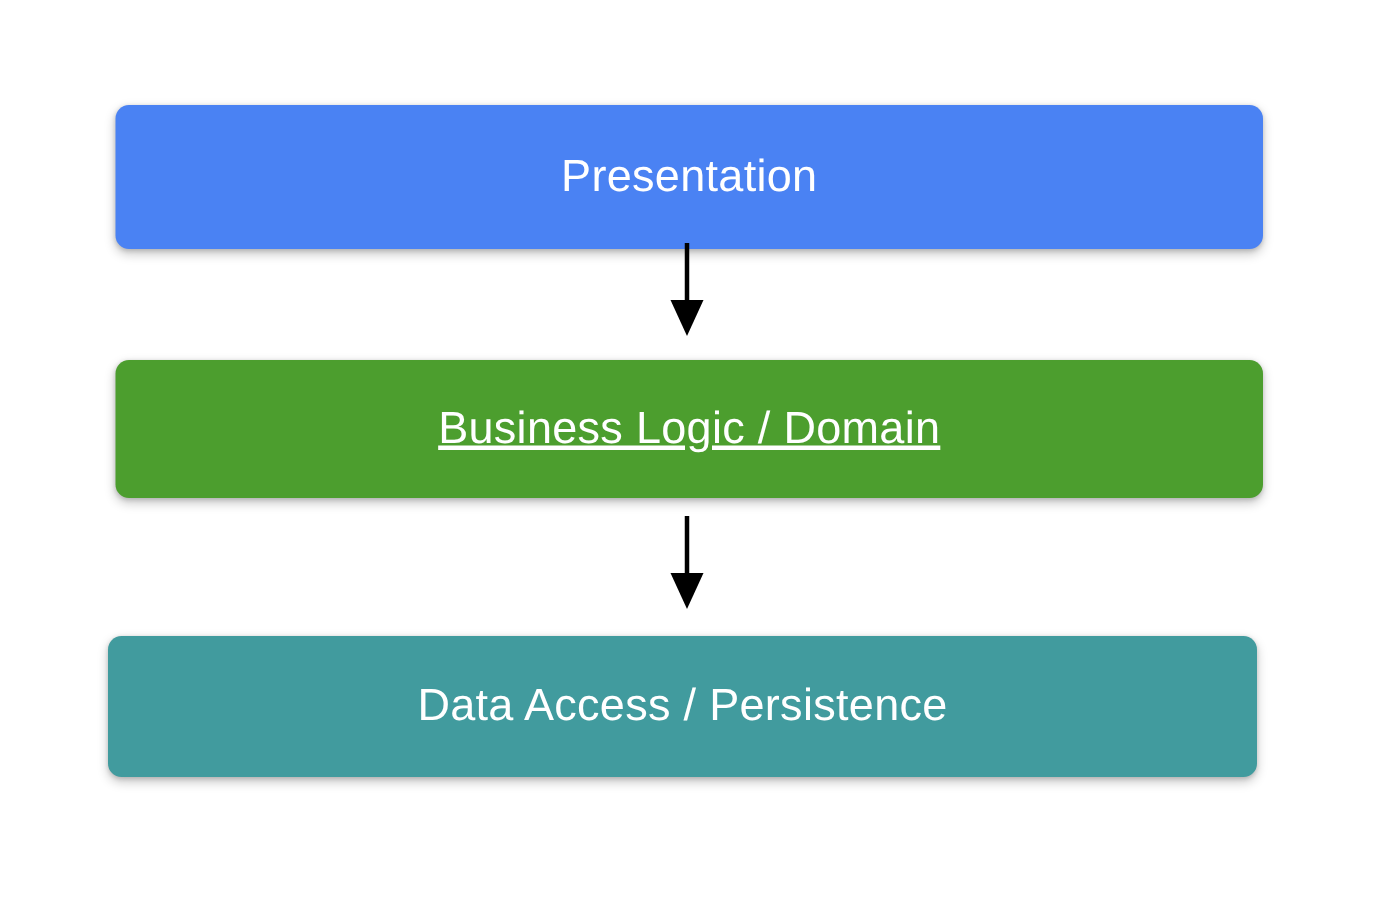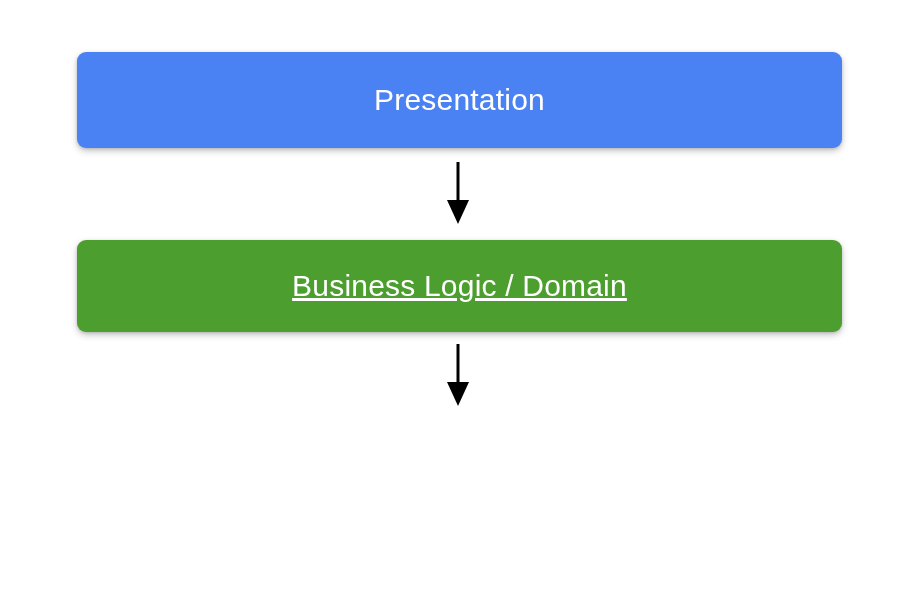--- a/index.html
+++ b/index.html
@@ -31,21 +31,21 @@
     font-size: 30px;
     font-weight: 300;
     letter-spacing: 0.2px;
     line-height: 1;
     white-space: nowrap;
     text-align: center;
   }
   
   #box-presentation {
     left: 77px;
-    top: 52px;
+    top: 70px;
     width: 765px;
     height: 96px;
   }
   
   #box-business-logic {
     left: 77px;
     top: 240px;
     width: 765px;
     height: 92px;
   }
@@ -89,14 +89,17 @@
 
   <div class="layer-box" id="box-business-logic" style="background: rgb(76, 158, 46);">
     <span class="layer-label" style="color: rgb(255, 255, 255); text-decoration: underline;">Business Logic / Domain</span>
   </div>
 
   <svg class="arrow-svg" id="arrow-2" viewBox="0 0 56 66">
     <line x1="28" y1="0" x2="28" y2="44" stroke="#000000" stroke-width="3"></line>
     <polygon points="28,62 17,38 39,38" fill="#000000"></polygon>
   </svg>
 
+  <div class="layer-box" id="box-data-access" style="background: rgb(65, 155, 158);">
+    <span class="layer-label" style="color: rgb(255, 255, 255);">Data Access / Persistence</span>
+  </div>
 
 </div>
 
 </body></html>

